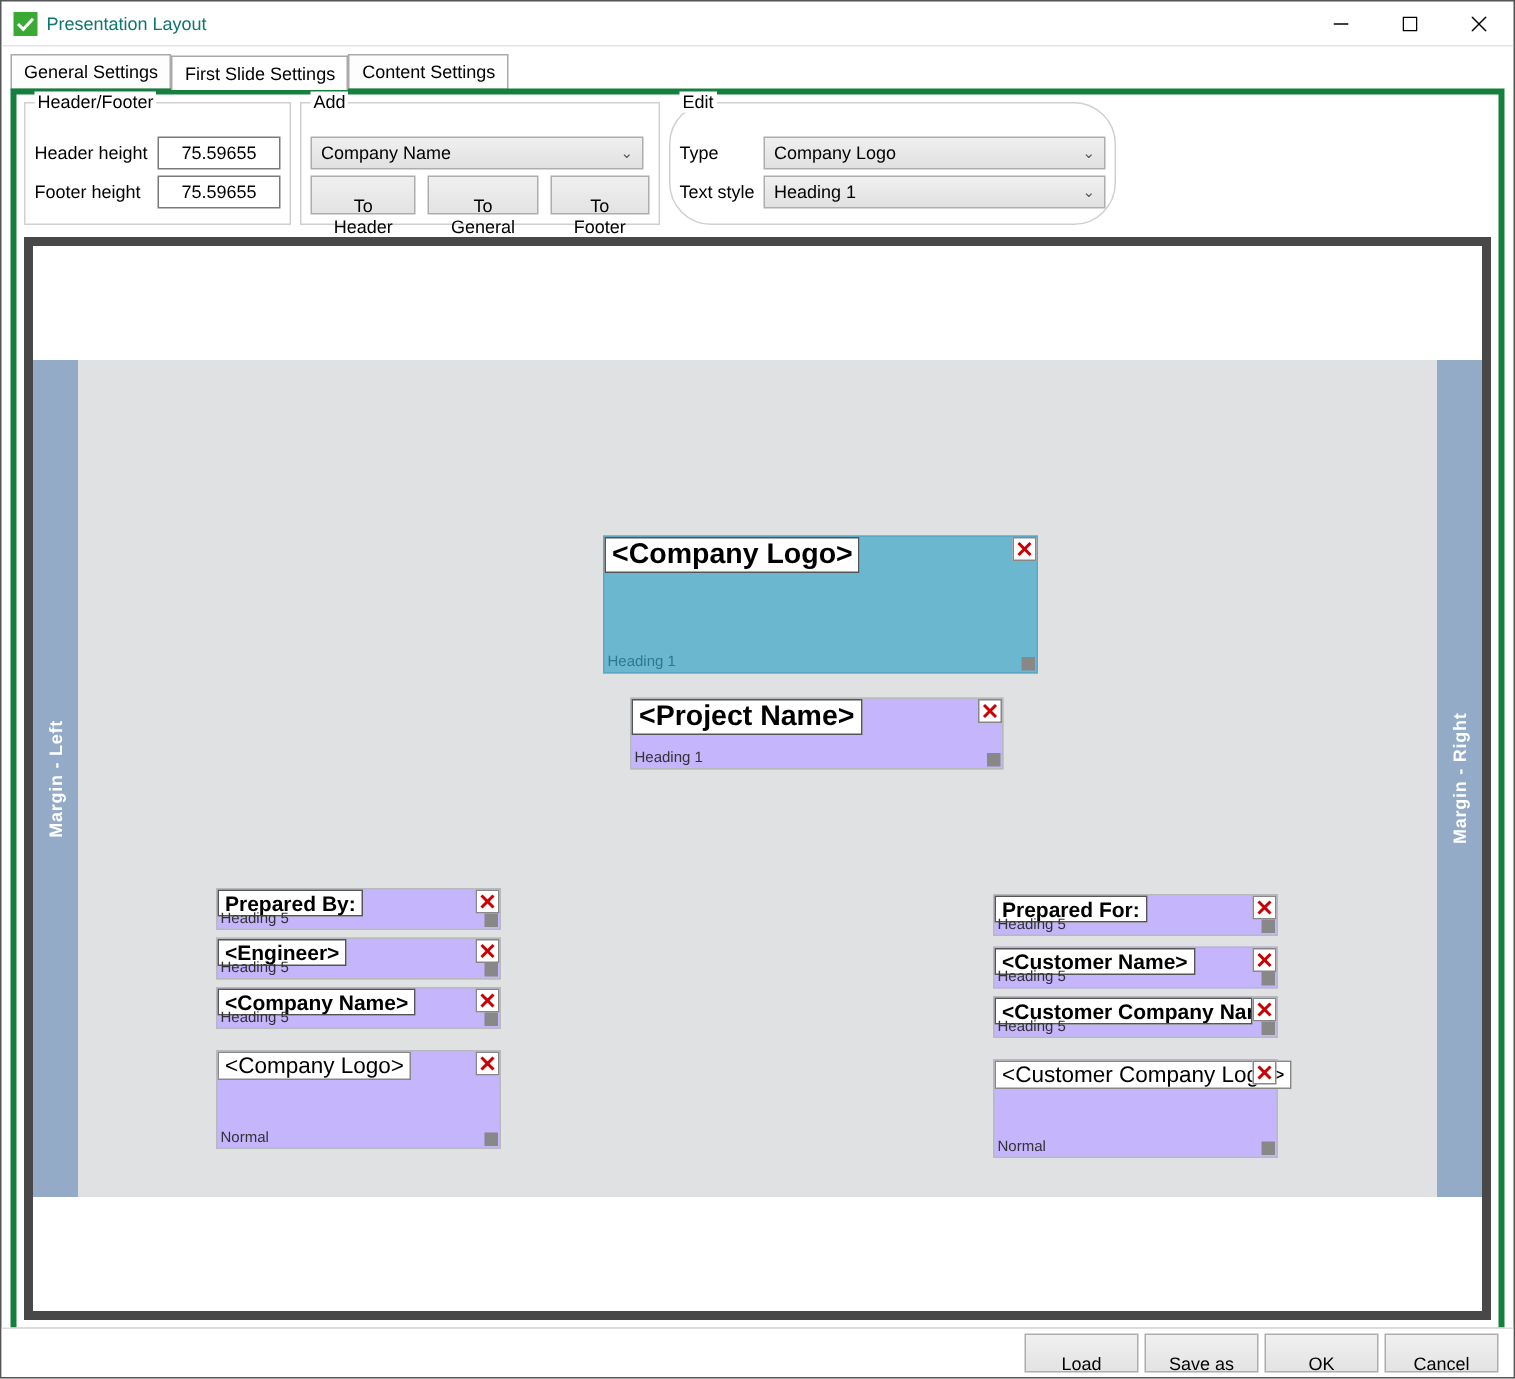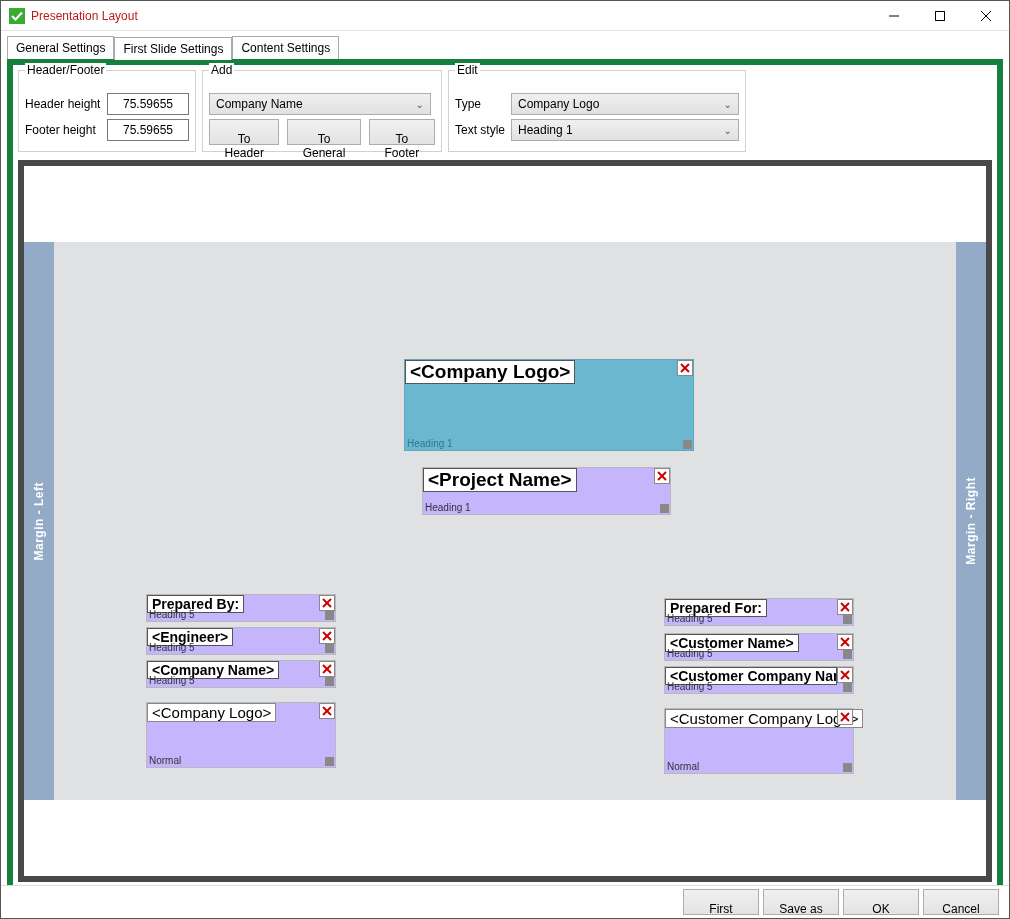--- a/index.html
+++ b/index.html
@@ -3,32 +3,32 @@
 <meta charset="utf-8">
 <style>
   * { box-sizing: border-box; font-family: "Segoe UI", Arial, sans-serif; }
   html, body { margin:0; padding:0; background:#fff; }
   body { width:1010px; height:919px; position:relative; overflow:hidden; border:1px solid #555; }
 
   
   .titlebar { height:30px; display:flex; align-items:center; padding:0 0 0 8px; border-bottom:1px solid #e5e5e5; }
   .titlebar-icon { width:16px; height:16px; background:#3aaa35; display:flex; align-items:center; justify-content:center; margin-right:6px; }
   .titlebar-icon svg { display:block; }
-  .titlebar-title { font-size:12px; color:#b91c1c; }
+  .titlebar-title { font-size:12px; color:#0f766e; }
   .titlebar-controls { margin-left:auto; display:flex; }
   .tb-btn { width:46px; height:30px; display:flex; align-items:center; justify-content:center; }
 
   
   .tabs { display:flex; align-items:flex-end; padding:4px 6px 0 6px; height:28px; }
   .tab { font-size:12px; padding:4px 8px; border:1px solid #aaa; border-bottom:none; background:#f0f0f0; margin-right:0; position:relative; top:1px; }
   .tab.active { background:#fff; z-index:2; }
   .tab.inactive { background:#fdfdfd; }
   .tab:not(.active) { border-bottom:1px solid #aaa; }
 
-  .tab-body { border:6px solid #15803d; margin:0 6px; padding:5px 5px; position:relative; }
+  .tab-body { border:4px solid #15803d; margin:0 6px; padding:5px 5px; position:relative; }
 
   
   .groupbox-row { display:flex; gap:6px; }
   .groupbox { border:1px solid #d0d0d0; position:relative; padding:18px 6px 6px 6px; }
   .groupbox-legend { position:absolute; top:-8px; left:6px; background:#fff; padding:0 2px; font-size:12px; color:#000; }
 
   .field-row { display:flex; align-items:center; gap:6px; margin:4px 0; font-size:12px; }
   .field-label { width:78px; }
   .textbox { border:1px solid #7a7a7a; height:22px; padding:1px 4px; font-size:12px; width:82px; background:#fff;text-align:center; }
   .combo { border:1px solid #adadad; height:22px; width:222px; background:#e1e1e1; font-size:12px; padding:1px 6px; display:flex; align-items:center; justify-content:space-between; background:linear-gradient(#f0f0f0,#e1e1e1);}
@@ -119,21 +119,21 @@
           <span class="chev">⌄</span>
         </div>
       </div>
       <div class="btn-row" style="margin-top:4px;">
         <button class="btn">To Header</button>
         <button class="btn">To General</button>
         <button class="btn">To Footer</button>
       </div>
     </div>
 
-    <div class="groupbox" style="width:298px;">
+    <div class="groupbox" style="width:298px;border-radius:28px;">
       <div class="groupbox-legend">Edit</div>
       <div class="field-row">
         <div class="field-label" style="width:50px;">Type</div>
         <div class="combo" style="width:228px;">
           <span>Company Logo</span>
           <span class="chev">⌄</span>
         </div>
       </div>
       <div class="field-row">
         <div class="field-label" style="width:50px;">Text style</div>
@@ -265,17 +265,17 @@
               </div>
               <div class="item-grip"></div>
             </div>
           </div>
       </div>
     </div>
   </div>
 </div>
 
 <div class="footer">
-  <button class="btn">First</button>
+  <button class="btn">Load</button>
   <button class="btn">Save as</button>
   <button class="btn">OK</button>
   <button class="btn">Cancel</button>
 </div>
 
 </body></html>

